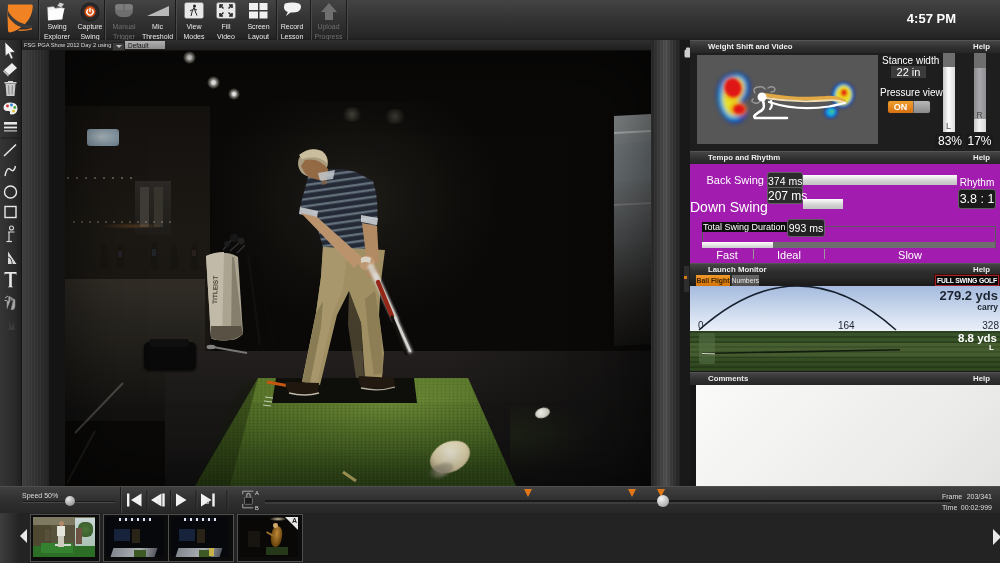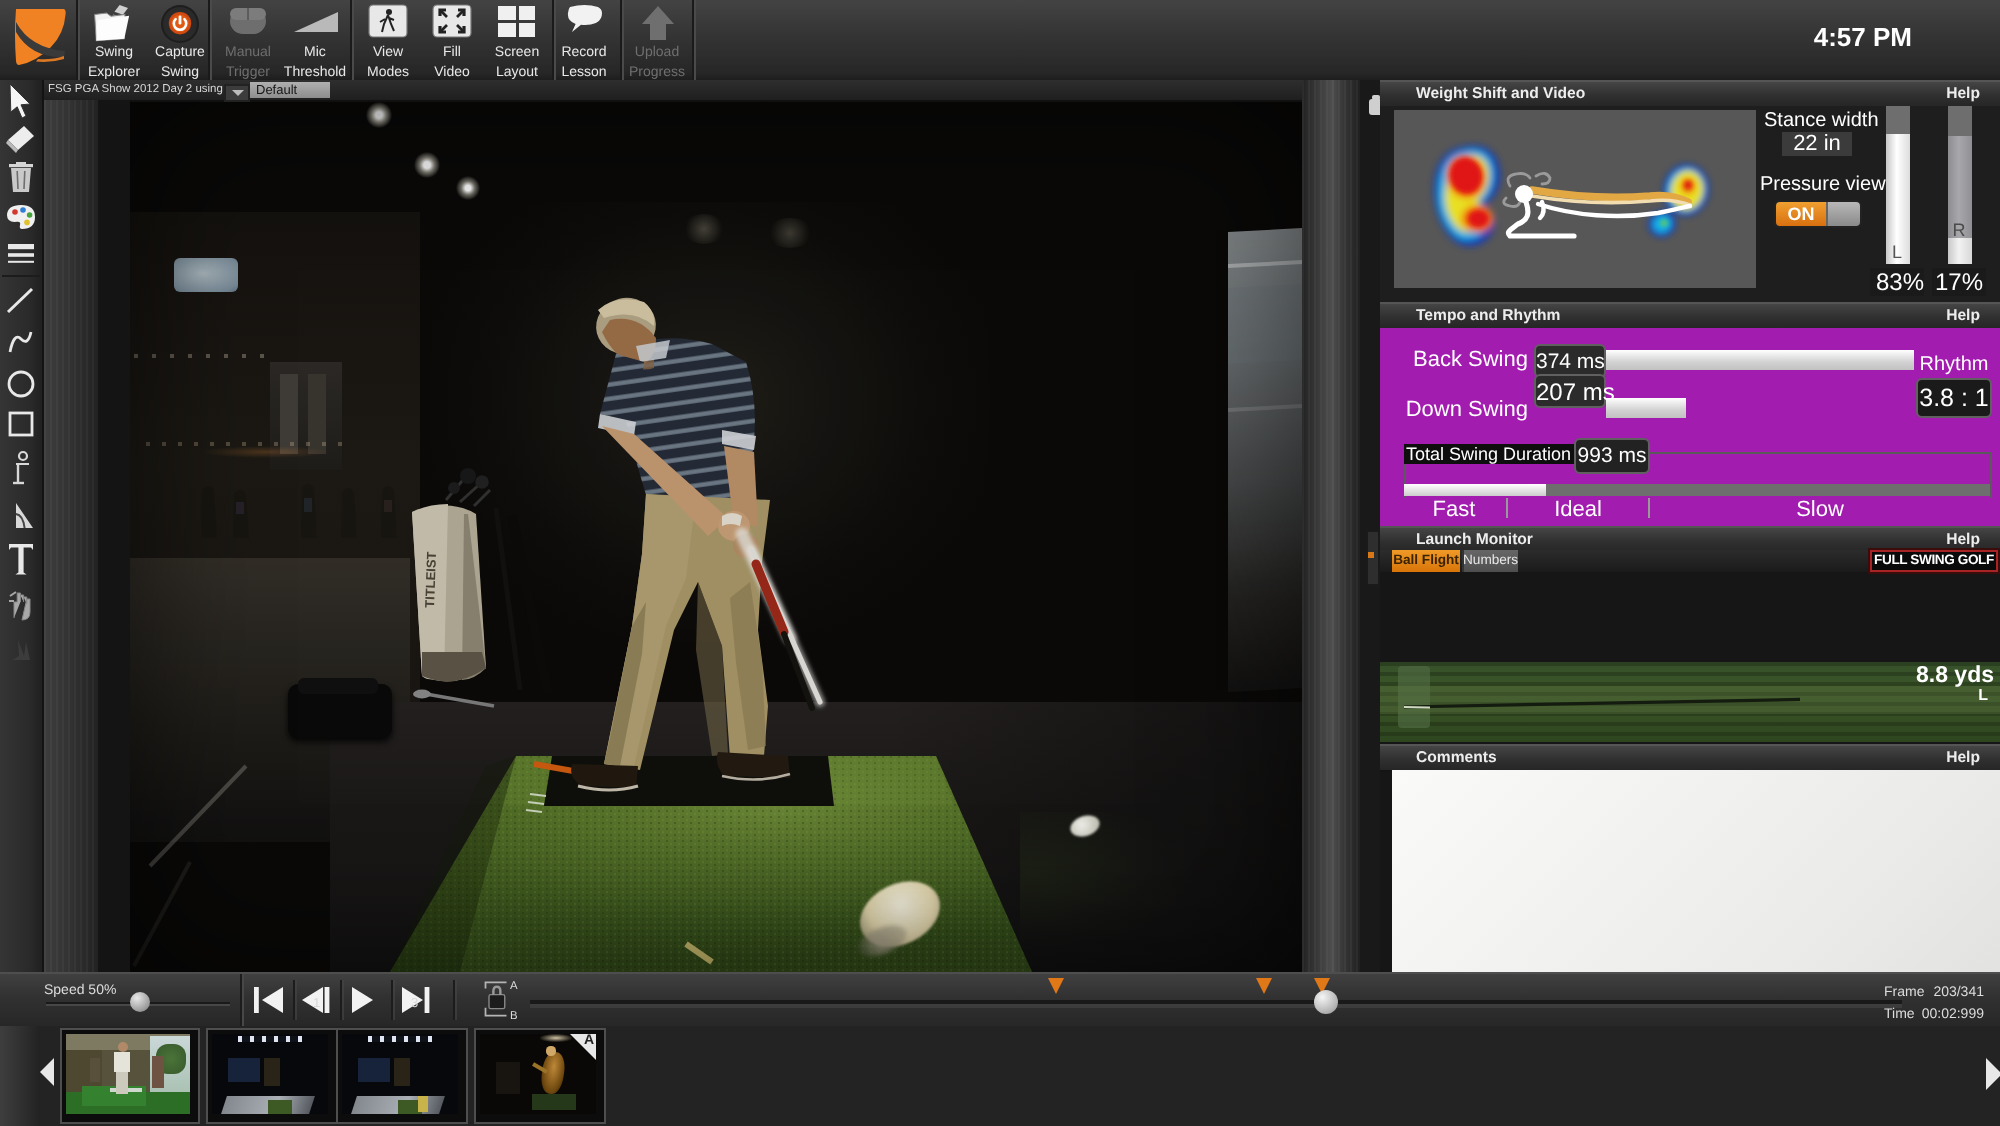--- a/index.html
+++ b/index.html
@@ -417,21 +417,21 @@
     <div class="hdr" style="left:0;top:111px;">
         <span class="t">Tempo and Rhythm</span>
         <span class="help">Help</span>
       </div>
     <div class="abs" style="left:0;top:124px;width:310px;height:99px;background:#a21caf;">
       <div class="abs" style="left:0px;top:10px;width:74px;text-align:right;font-size:11px;color:#fff;">Back Swing</div>
       <div class="msbox" style="left:77px;top:8px;width:34px;height:15px;font-size:10.5px;line-height:16px;">374 ms</div>
       <div class="abs" style="left:113px;top:11px;width:154px;height:10px;background:linear-gradient(#ffffff,#d2d2d2 60%,#c2c2c2);"></div>
       <div class="abs" style="left:268px;top:13px;width:38px;text-align:center;font-size:10px;color:#fff;">Rhythm</div>
       <div class="msbox" style="left:268px;top:25px;width:36px;height:18px;font-size:12.5px;line-height:19px;background:#1a1a1a;">3.8 : 1</div>
-      <div class="abs" style="left:0px;top:35px;width:74px;text-align:right;font-size:11px;color:#fff;">Down Swing</div>
+      <div class="abs" style="left:0px;top:35px;width:74px;font-size:14px;color:#fff;">Down Swing</div>
       <div class="msbox" style="left:77px;top:23px;width:34px;height:15px;font-size:12px;line-height:16px;">207 ms</div>
       <div class="abs" style="left:113px;top:35px;width:40px;height:10px;background:linear-gradient(#ffffff,#d2d2d2 60%,#c2c2c2);"></div>
 
       <div class="abs" style="left:12px;top:62px;width:292px;height:22px;border-left:1px solid #5a5a5a;border-top:1px solid #5a5a5a;border-right:1px solid #5a5a5a;"></div>
       <div class="abs" style="left:12px;top:58px;background:#0e0e0e;font-size:9px;color:#fff;padding:0 2px 0 1px;">Total Swing Duration</div>
       <div class="msbox" style="left:97px;top:55px;width:36px;height:16px;font-size:10.5px;line-height:17px;background:#222;">993 ms</div>
       <div class="abs" style="left:12px;top:78px;width:293px;height:6px;background:#6e6e6e;">
         <div class="abs" style="left:0;top:0;width:71px;height:6px;background:linear-gradient(#fff,#ccc);"></div>
       </div>
       <div class="abs" style="left:20px;top:85px;width:34px;text-align:center;font-size:11px;color:#fff;">Fast</div>
@@ -444,20 +444,30 @@
     <div class="hdr" style="left:0;top:223px;">
         <span class="t">Launch Monitor</span>
         <span class="help">Help</span>
       </div>
     <div class="abs" style="left:0;top:235px;width:310px;height:11px;background:linear-gradient(#2c2c2c,#1a1a1a);">
       <div class="abs" style="left:6px;top:0px;width:34px;height:11px;background:linear-gradient(#f09a28,#d87408);color:#3a2300;font-size:6.8px;font-weight:bold;line-height:11px;text-align:center;">Ball Flight</div>
       <div class="abs" style="left:40.5px;top:0px;width:27px;height:11px;background:linear-gradient(#666,#4e4e4e);color:#e8e8e8;font-size:6.8px;line-height:11px;text-align:center;border-left:1px solid #333;">Numbers</div>
       <div class="abs" style="left:245px;top:0px;width:62px;height:9px;background:#0a0a0a;border:1px solid #a82424;box-shadow:0 0 0 1px #3a0d0d;color:#fff;font-size:6.8px;font-weight:bold;line-height:10px;text-align:center;letter-spacing:-0.2px;">FULL SWING GOLF</div>
     </div>
 
+    <div class="abs" style="left:0;top:246px;width:310px;height:45px;background:linear-gradient(#a4bade,#ccd9ed 55%,#eaf0f8);overflow:hidden;">
+      <svg width="310" height="45" viewBox="0 0 310 45">
+        <path d="M9 44 Q107.5 -44 206 44" fill="none" stroke="#16202e" stroke-width="1.6"></path>
+      </svg>
+      <div class="abs" style="right:2px;top:2px;font-size:13px;font-weight:bold;color:#1c2430;">279.2 yds</div>
+      <div class="abs" style="right:2px;top:16px;font-size:8.5px;font-weight:bold;color:#1c2430;">carry</div>
+      <div class="abs" style="left:8px;bottom:0px;font-size:10px;color:#1c2430;">0</div>
+      <div class="abs" style="left:148px;bottom:0px;font-size:10px;color:#1c2430;">164</div>
+      <div class="abs" style="right:1px;bottom:0px;font-size:10px;color:#1c2430;">328</div>
+    </div>
 
     <div class="abs" style="left:0;top:291px;width:310px;height:40px;background:
         repeating-linear-gradient(180deg,rgba(25,38,16,0.4) 0 2px,transparent 2px 5px),linear-gradient(180deg,#36512a,#3c5527 40%,#2e461f);overflow:hidden;">
       <div class="abs" style="left:9px;top:2px;width:16px;height:31px;background:#4f6a42;opacity:0.7;border-radius:2px;"></div>
       <div class="abs" style="left:0px;top:12px;width:310px;height:14px;background:rgba(95,120,70,0.3);"></div>
       <svg class="abs" style="left:0;top:0" width="310" height="40" viewBox="0 0 310 40">
         <path d="M12 22.5 L210 18.7" stroke="#141c10" stroke-width="1.6" fill="none"></path>
         <path d="M12 22.5 L25 22.8" stroke="#cfd8c0" stroke-width="1" fill="none"></path>
       </svg>
       <div class="abs" style="right:3px;top:1px;font-size:11.5px;font-weight:bold;color:#fff;">8.8 yds</div>

